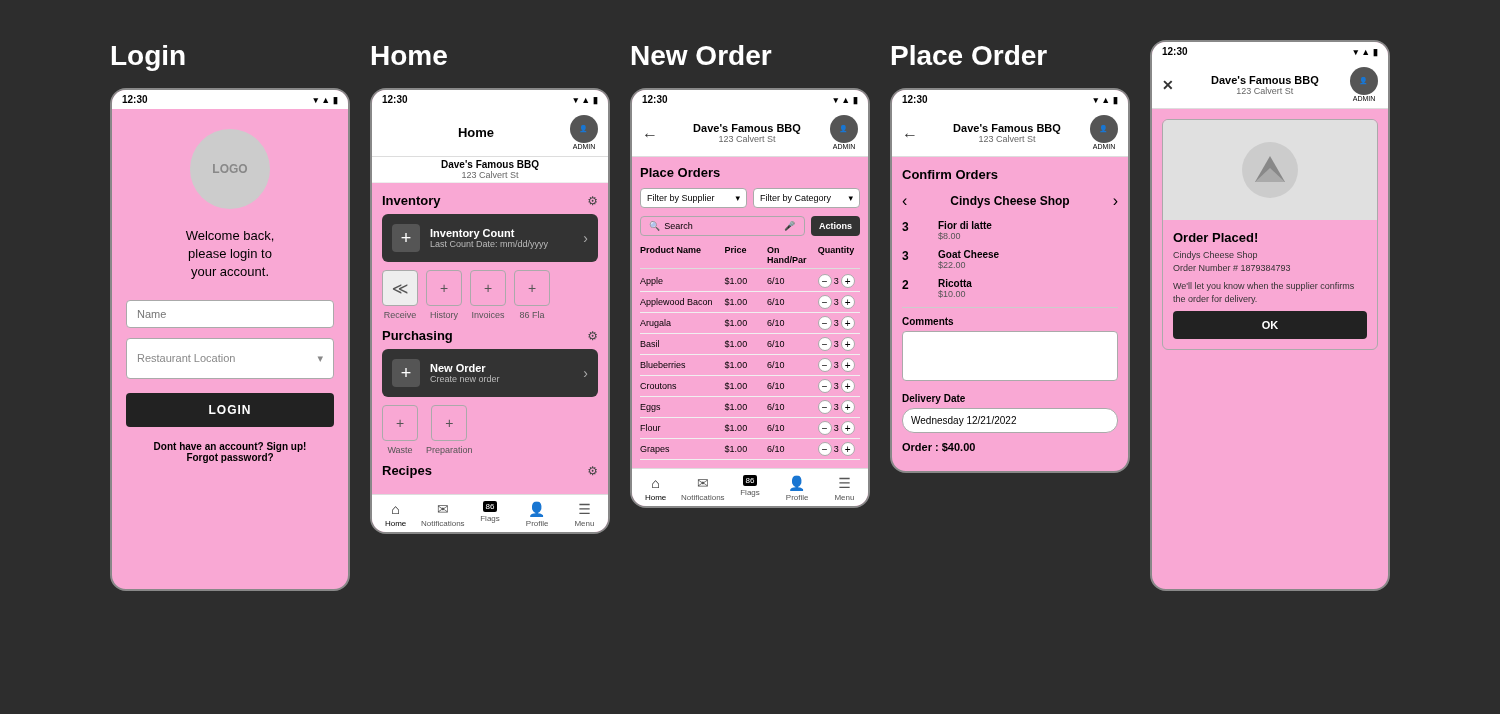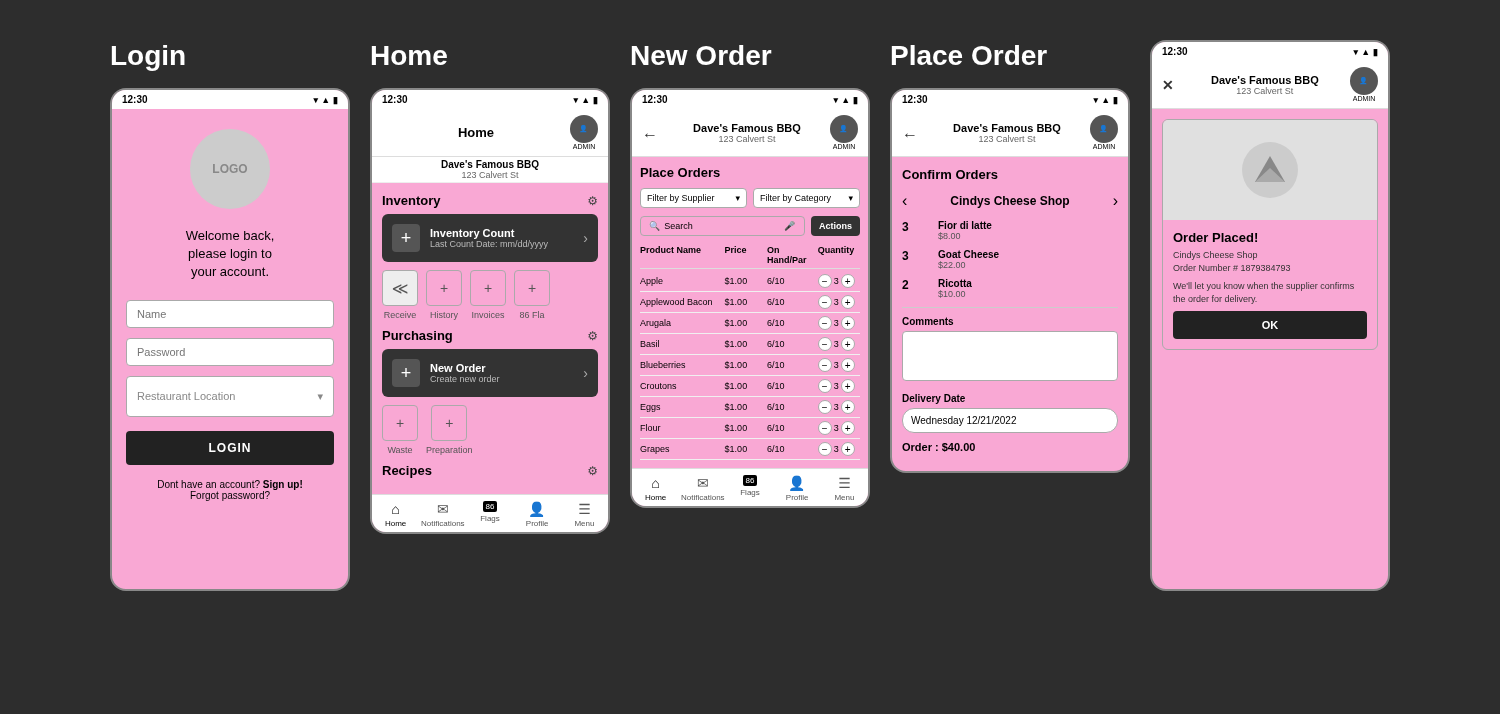--- a/index.html
+++ b/index.html
@@ -131,21 +131,21 @@
       letter-spacing: 1px;
       margin-top: 4px;
       cursor: pointer;
     }
     .login-footer {
       font-size: 10px;
       text-align: center;
       margin-top: 4px;
     }
     .login-footer span {
-      font-weight: normal;
+      font-weight: bold;
     }
     
     .home-content {
       padding: 10px;
       overflow-y: auto;
       max-height: 480px;
     }
     .section-header {
       display: flex;
       justify-content: space-between;
@@ -489,21 +489,20 @@
     </div>
     <div class="login-screen">
       <div class="logo-circle">
         <span>LOGO</span>
       </div>
       <div class="login-welcome">
         <div>Welcome back,</div>
         <div>please login to<br>your account.</div>
       </div>
       <input class="login-input" type="text" placeholder="Name" style="">
-      <input class="login-input" type="password" placeholder="Password" style="">
       <div class="login-select">
         <span>Restaurant Location</span>
         <span>▾</span>
       </div>
       <button class="login-btn">LOGIN</button>
       <div class="login-footer">
         <span>Dont have an account?</span>
         <span style="font-weight:bold; cursor:pointer;">Sign up!</span>
         <br>
         <span style="cursor:pointer;">Forgot password?</span>

